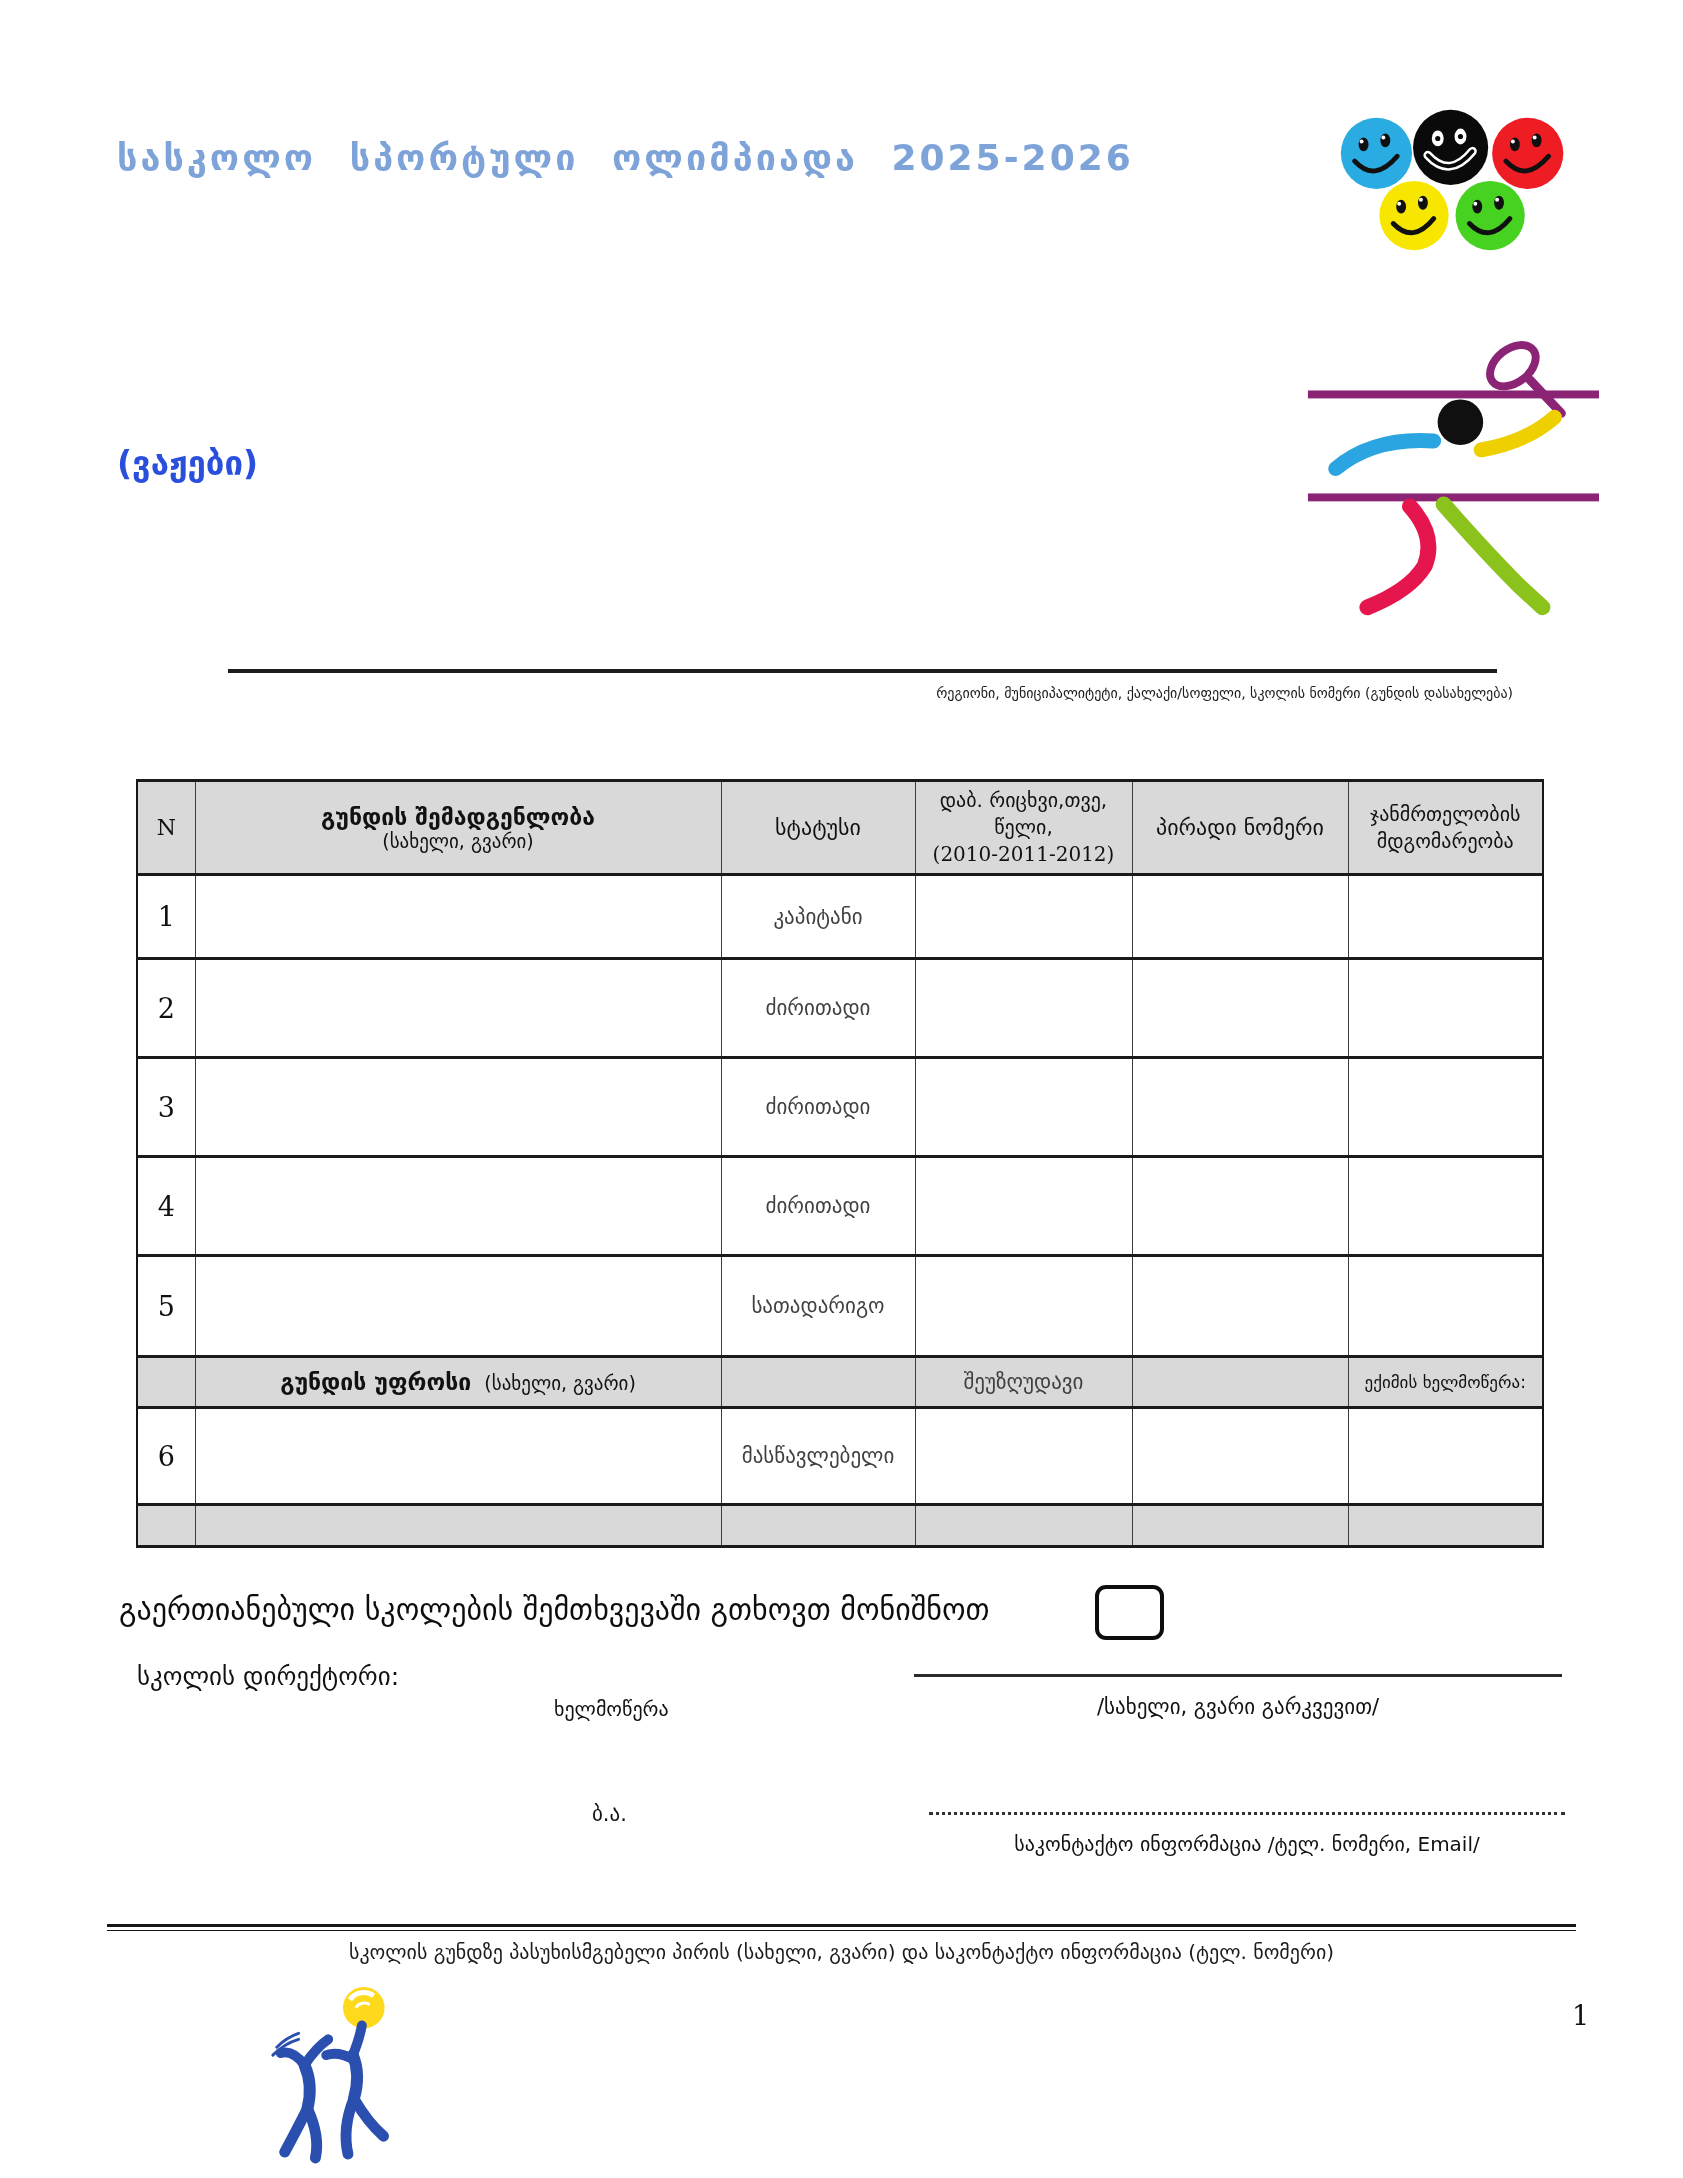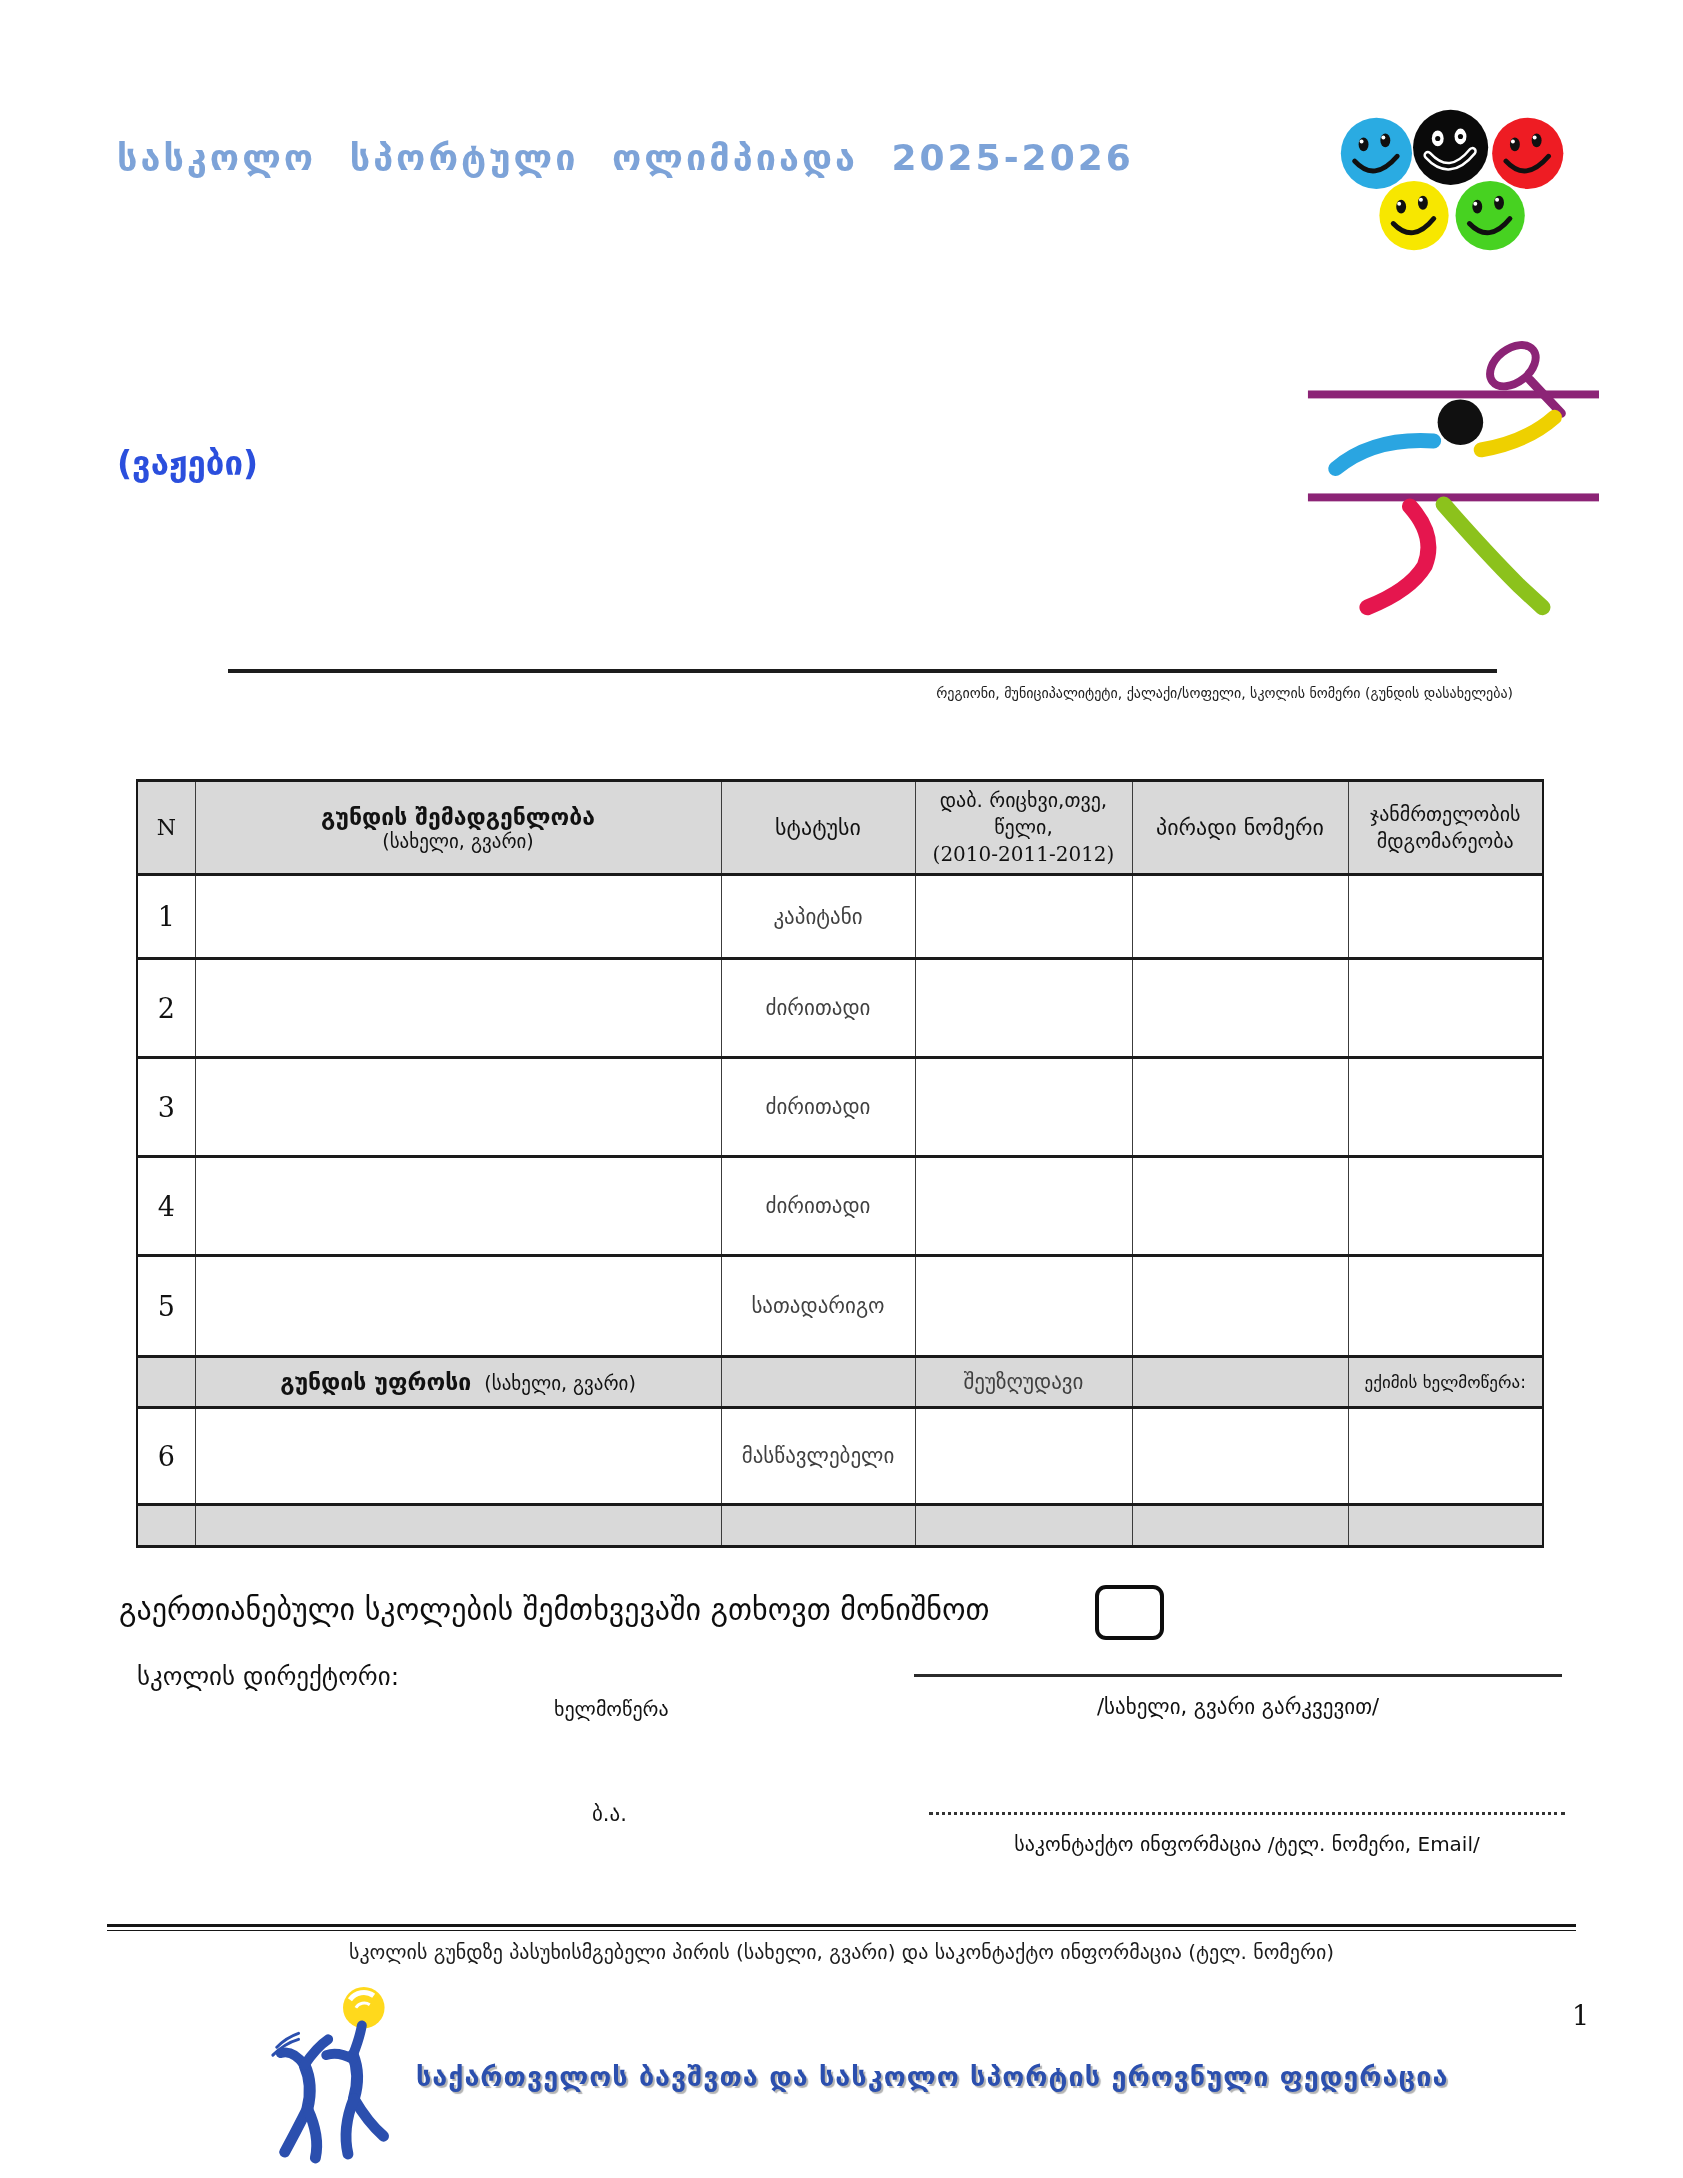--- a/index.html
+++ b/index.html
@@ -268,18 +268,17 @@
       <path d="M96 132 Q84 162 90 188" stroke-width="11"></path>
       <path d="M46 98 Q55 118 49 142" stroke-width="12"></path>
       <path d="M46 98 Q34 82 22 86" stroke-width="10"></path>
       <path d="M46 98 Q58 80 70 72" stroke-width="10"></path>
       <path d="M49 142 Q37 166 26 186" stroke-width="11"></path>
       <path d="M49 142 Q62 170 57 192" stroke-width="11"></path>
       <path d="M18 80 Q28 70 40 66" stroke-width="3"></path>
       <path d="M14 88 Q26 76 40 72" stroke-width="3"></path>
     </g>
   </svg>
-  <div class="abs federation-text">საქართველოს ბავშვთა  და სასკოლო  სპორტის  ეროვნული ფედერაცია</div>
 
   <div class="abs page-number">1</div>
 
 </div>
 
 
 </body></html>

